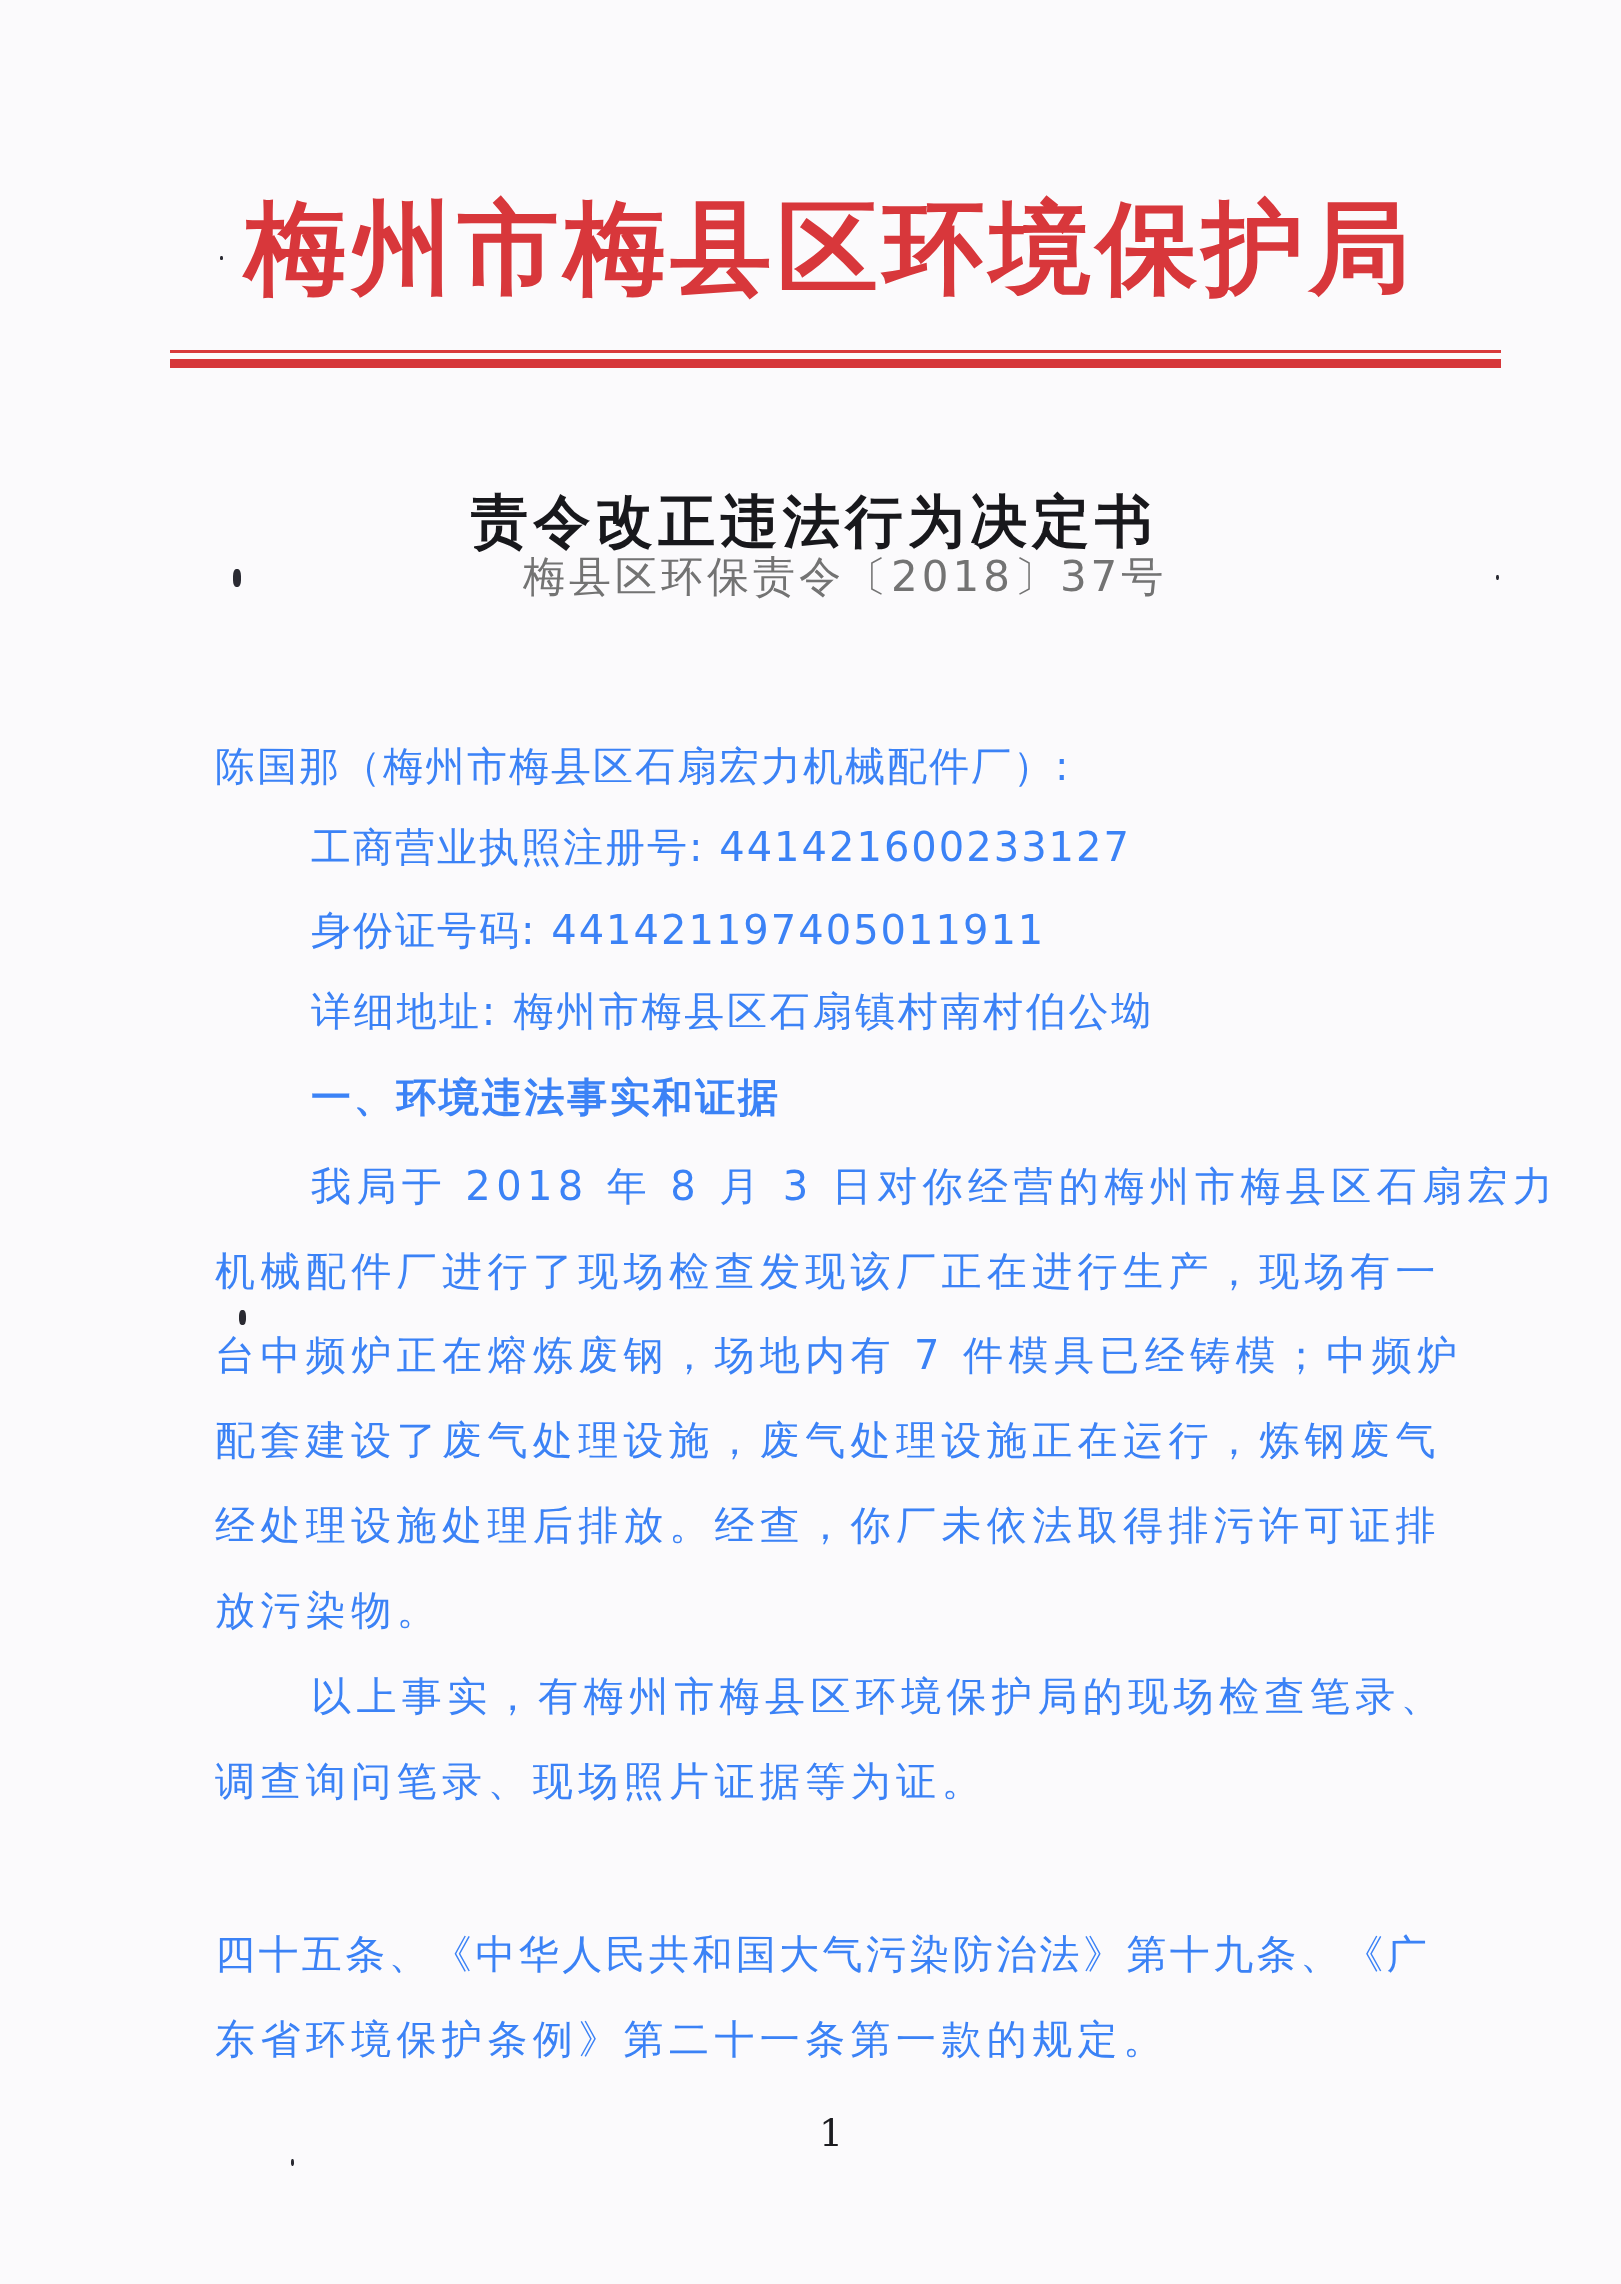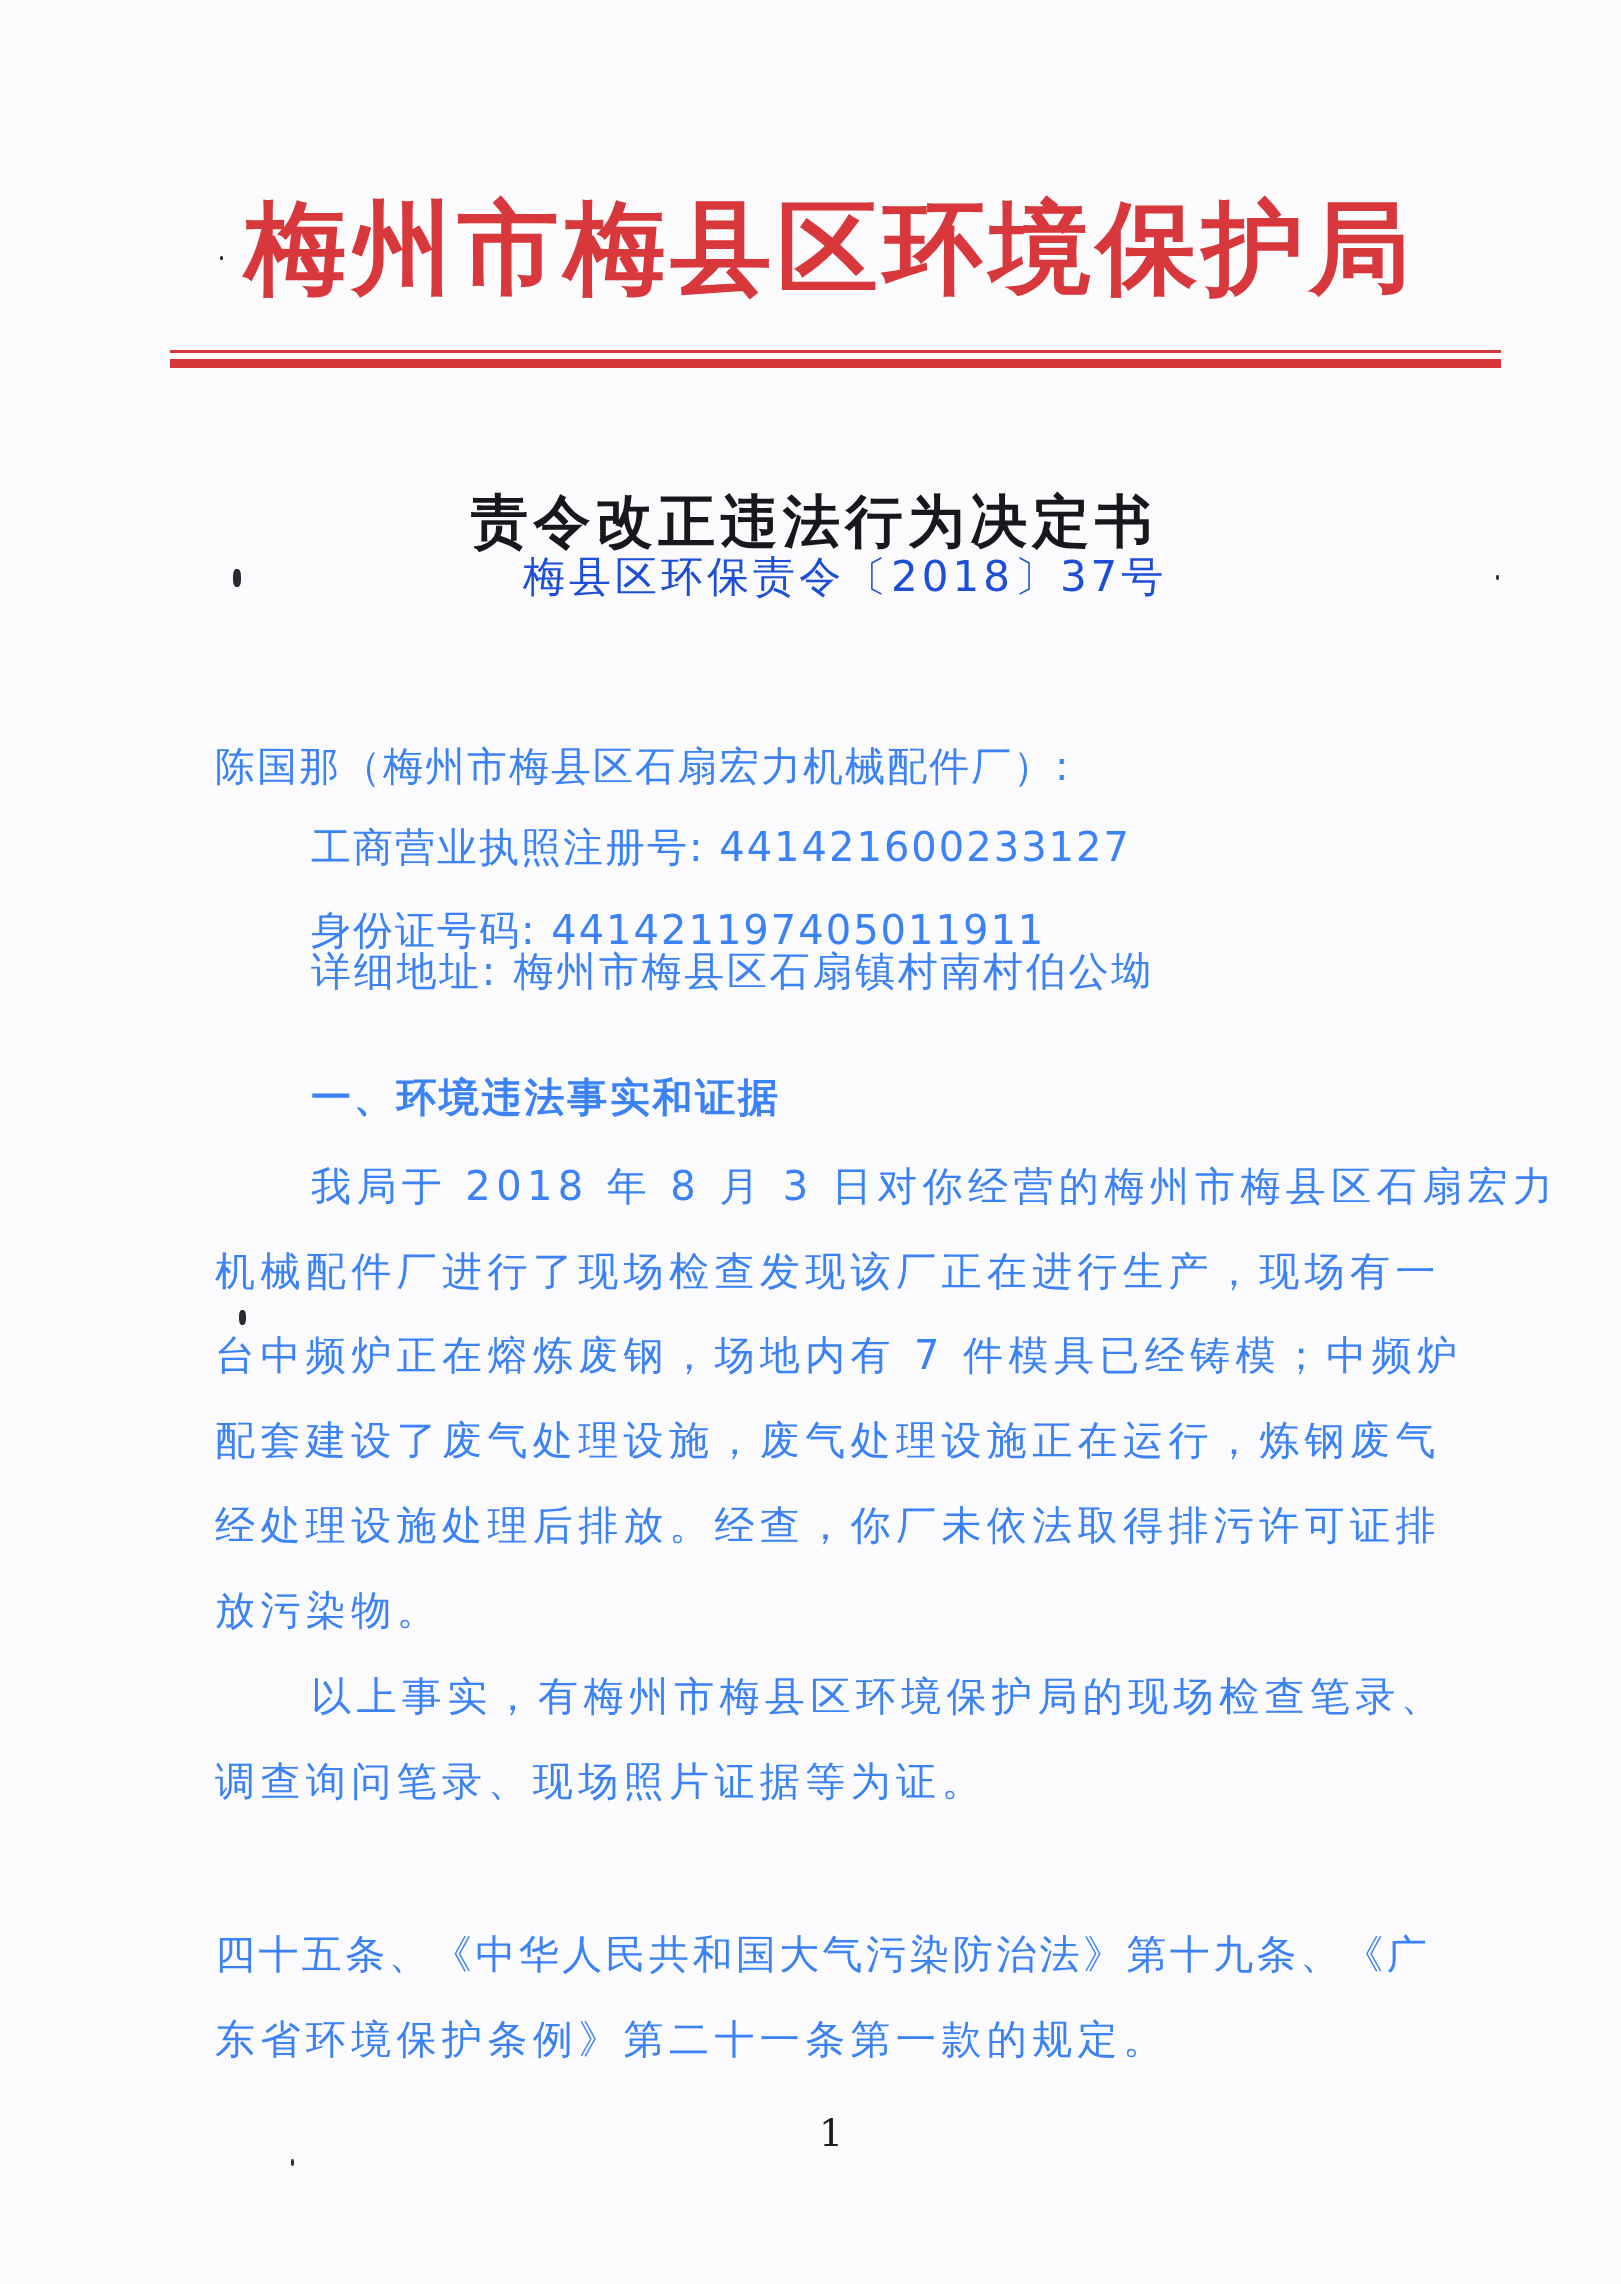--- a/index.html
+++ b/index.html
@@ -45,21 +45,21 @@
       letter-spacing: 5.4px;
       white-space: nowrap;
       color: #18181c;
     }
     .doc-number {
       position: absolute; left: 493px; top: 548px;
       font-family: "DejaVu Sans", "Liberation Sans", sans-serif;
       font-size: 42px; line-height: 57px;
       letter-spacing: 4px;
       white-space: nowrap;
-      color: #1d4ed8;
+      color: #737373;
     }
 
     
     .line {
       position: absolute;
       font-family: "DejaVu Sans", "Liberation Sans", sans-serif;
       font-size: 40px;
       line-height: 54px;
       white-space: nowrap;
       color: #3b82f6;
@@ -96,21 +96,21 @@
   <div class="line" style="left:281px; top:820px; letter-spacing:2px;">
     <span>工商营业执照注册号:</span>
     <span>441421600233127</span>
   </div>
 
   <div class="line" style="left:281px; top:903px; letter-spacing:2px;">
     <span>身份证号码:</span>
     <span>441421197405011911</span>
   </div>
 
-  <div class="line" style="left:281px; top:944px; letter-spacing:2.7px;">
+  <div class="line" style="left:281px; top:984px; letter-spacing:2.7px;">
     <span>详细地址:</span>
     <span>梅州市梅县区石扇镇村南村伯公坳</span>
   </div>
 
   <div class="line heading-line" style="left:281px; top:1070px;">一、环境违法事实和证据</div>
 
   <div class="line spread" style="left:281px; top:1159px;">我局于 2018 年 8 月 3 日对你经营的梅州市梅县区石扇宏力</div>
   <div class="line spread" style="left:185px; top:1244px;">机械配件厂进行了现场检查发现该厂正在进行生产，现场有一</div>
   <div class="line spread" style="left:185px; top:1328px;">台中频炉正在熔炼废钢，场地内有 7 件模具已经铸模；中频炉</div>
   <div class="line spread" style="left:185px; top:1413px;">配套建设了废气处理设施，废气处理设施正在运行，炼钢废气</div>

